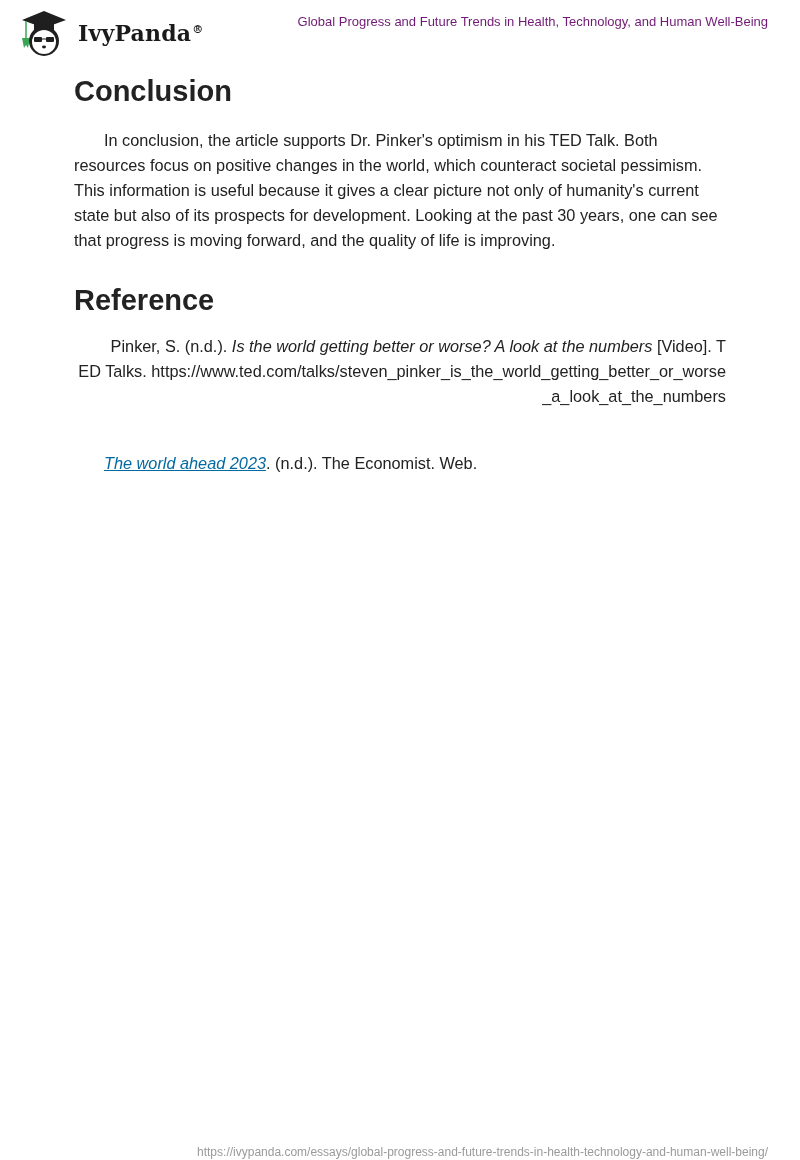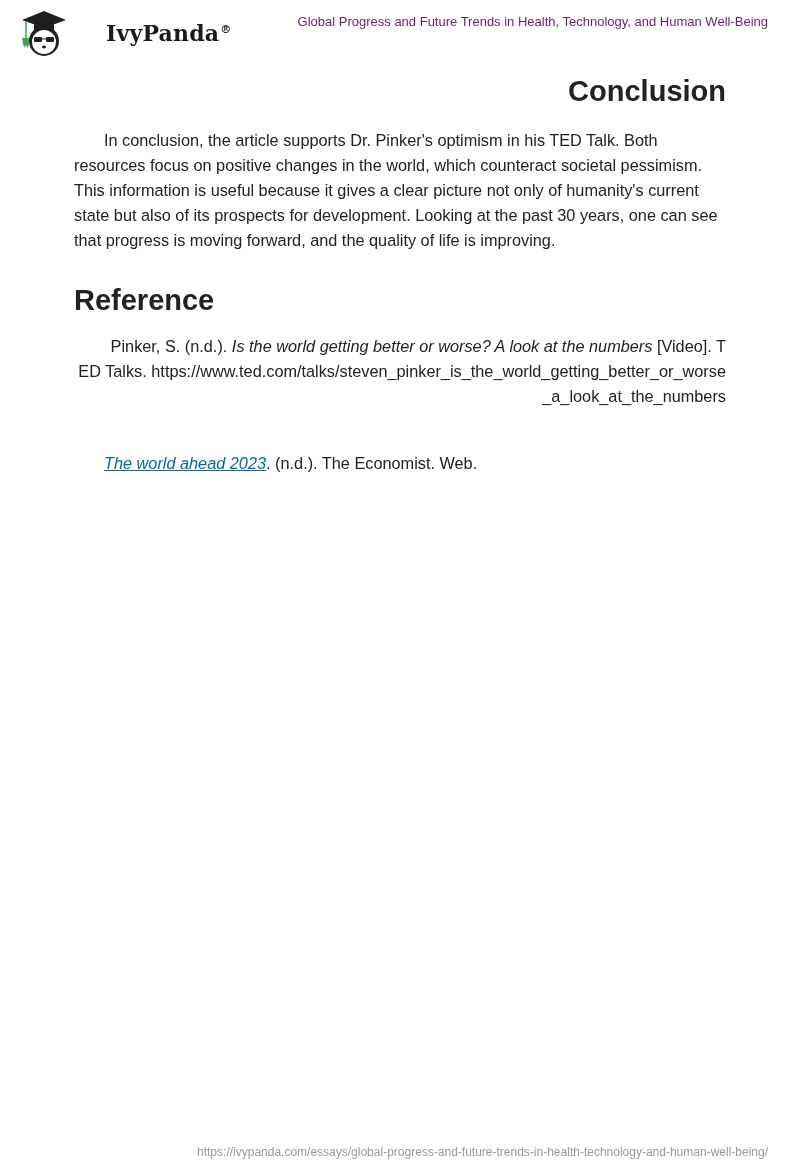--- a/index.html
+++ b/index.html
@@ -2,38 +2,38 @@
 <html><head>
   <meta charset="utf-8">
   <style>
     html, body { margin: 0; padding: 0; background: #ffffff; }
     body {
       width: 800px; height: 1160px; position: relative; overflow: hidden;
       font-family: "Liberation Sans", sans-serif; color: #222222;
     }
     .logo {
       position: absolute; left: 14px; top: 8px; height: 50px;
-      display: flex; align-items: center; gap: 28px;
+      display: flex; align-items: center;
     }
     .logo svg { width: 60px; height: 50px; }
     .logo-text {
       font-family: "DejaVu Serif", serif; font-weight: bold; font-size: 22px;
       color: #1a1a1a; margin-left: 4px; letter-spacing: 0.2px;
     }
     .logo-text sup { font-size: 11px; vertical-align: super; margin-left: 1px; }
     .header-title {
       position: absolute; right: 32px; top: 14px;
       font-size: 13px; color: #701a75;
     }
     .content { position: absolute; left: 74px; width: 652px; }
     h2 {
       margin: 0; font-size: 29px; font-weight: bold; color: #222222;
       line-height: 34px;
     }
-    .conclusion-h { top: 74px; text-align: right; }
+    .conclusion-h { top: 74px; }
     .conclusion-p { top: 128px; }
     .reference-h { top: 283px; }
     .ref1 { top: 334px; }
     .ref2 { top: 451px; }
     p {
       margin: 0; font-size: 16.3px; line-height: 25px; color: #222222;
       text-indent: 30px;
     }
     .ref-url { word-break: break-all; text-align: right; }
     a.link { color: #0369a1; font-style: italic; text-decoration: underline; }

